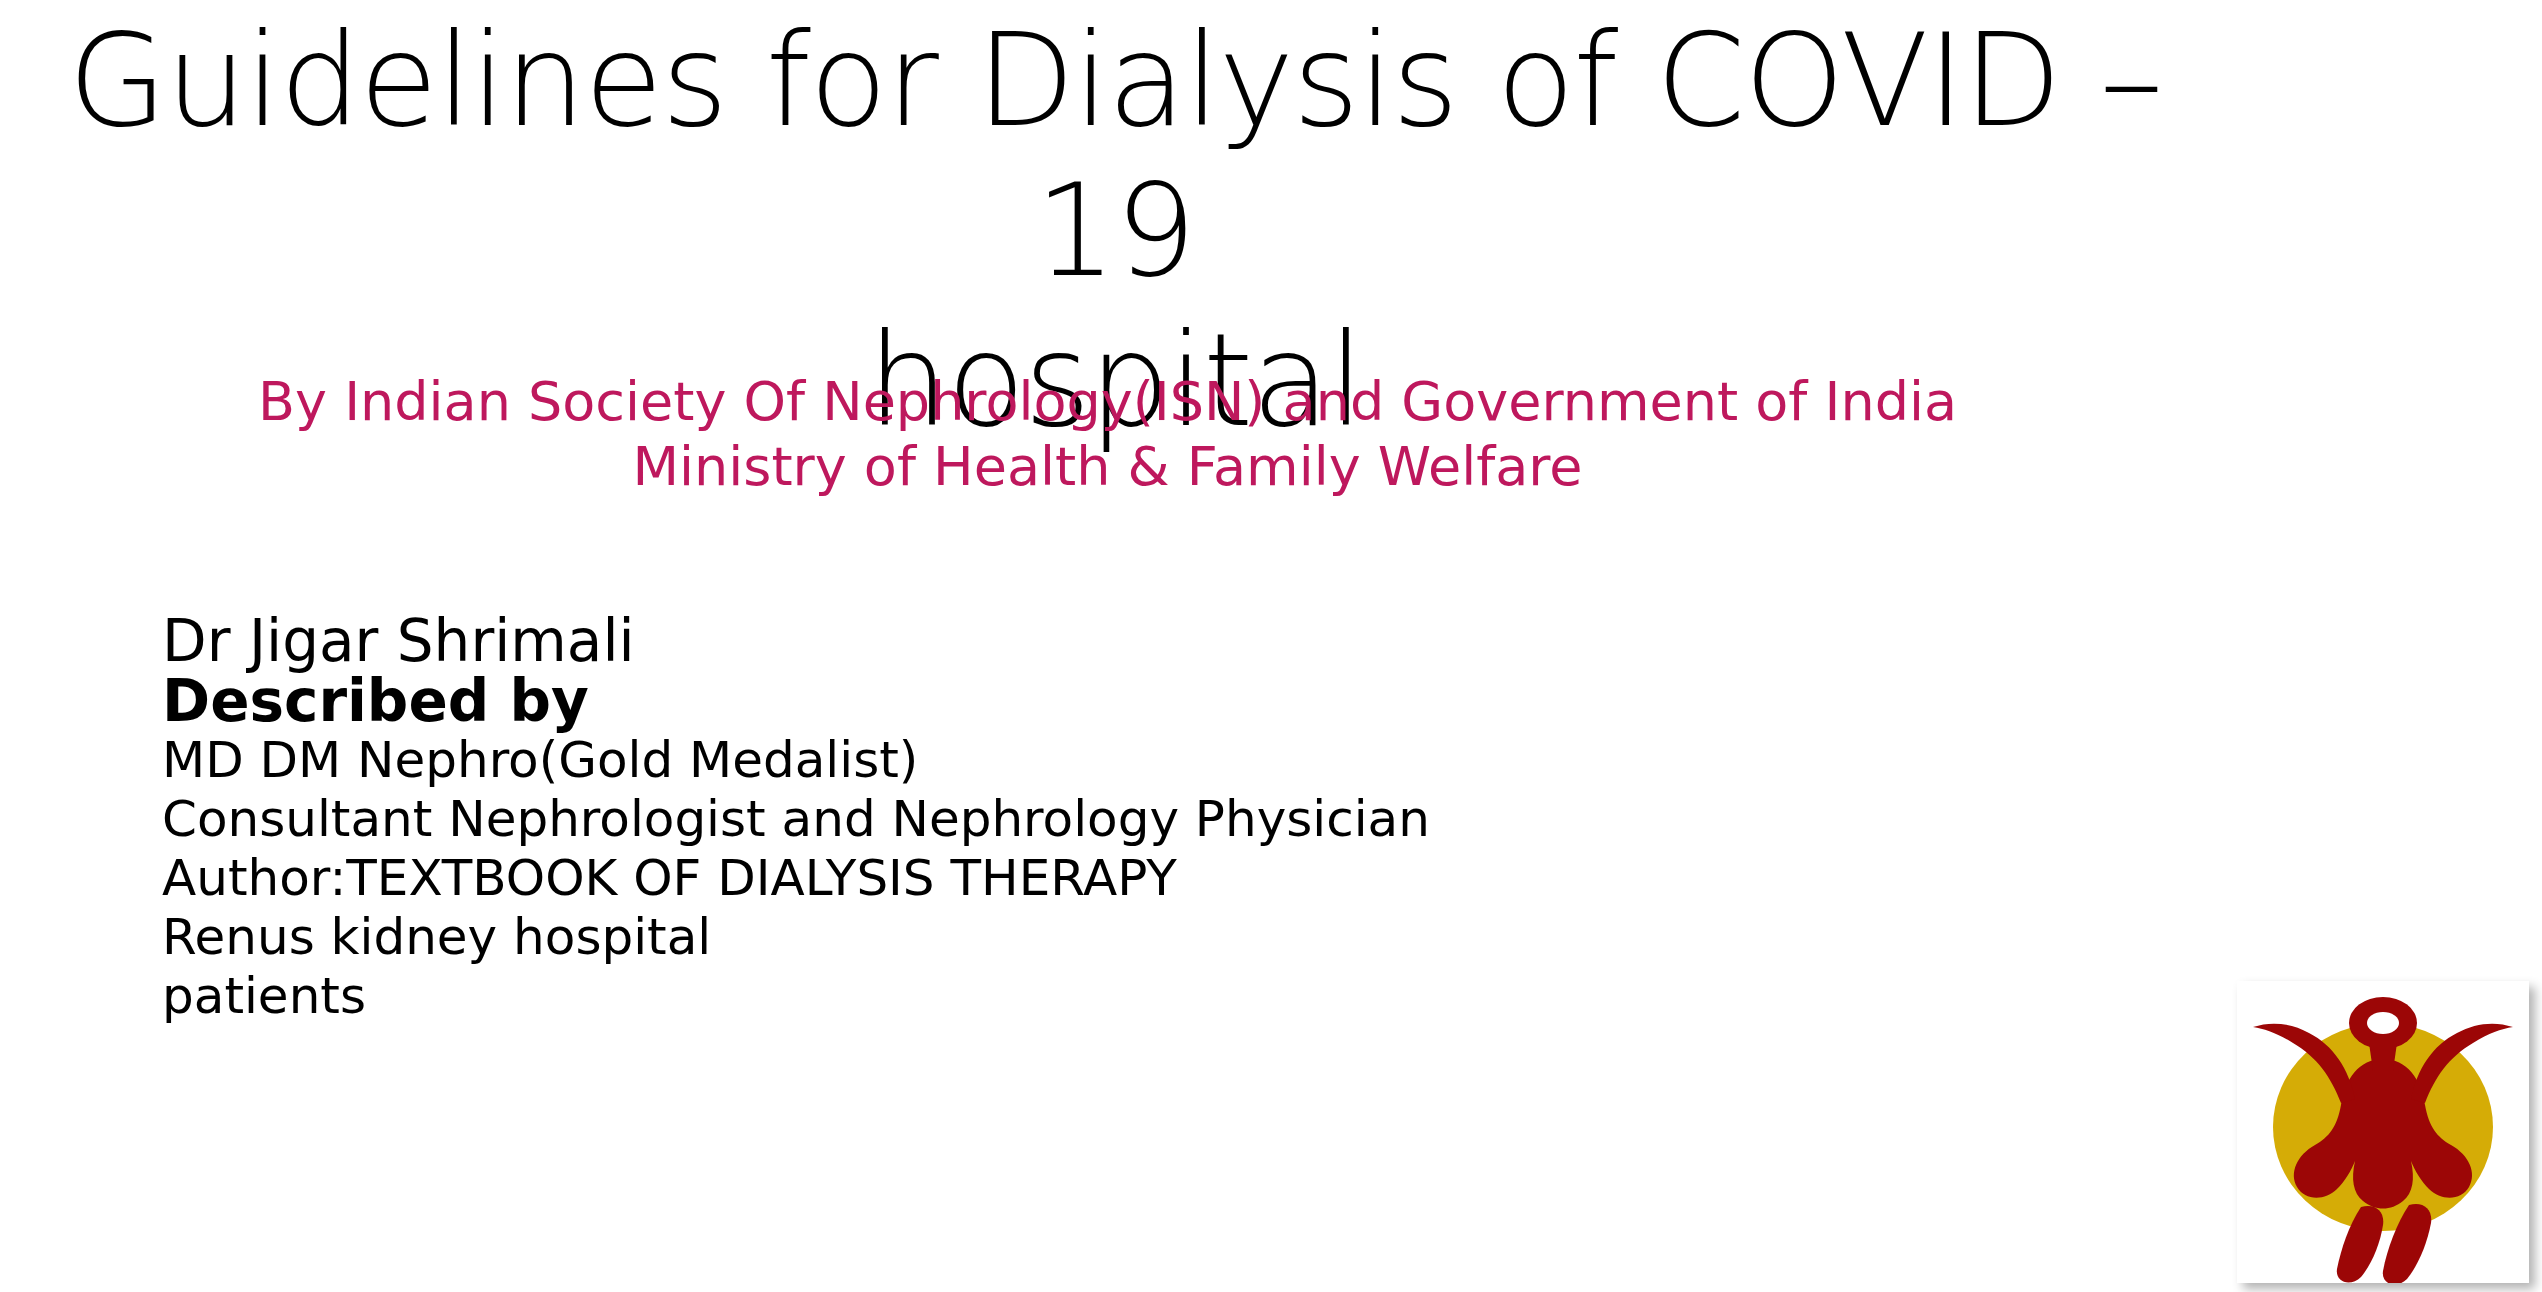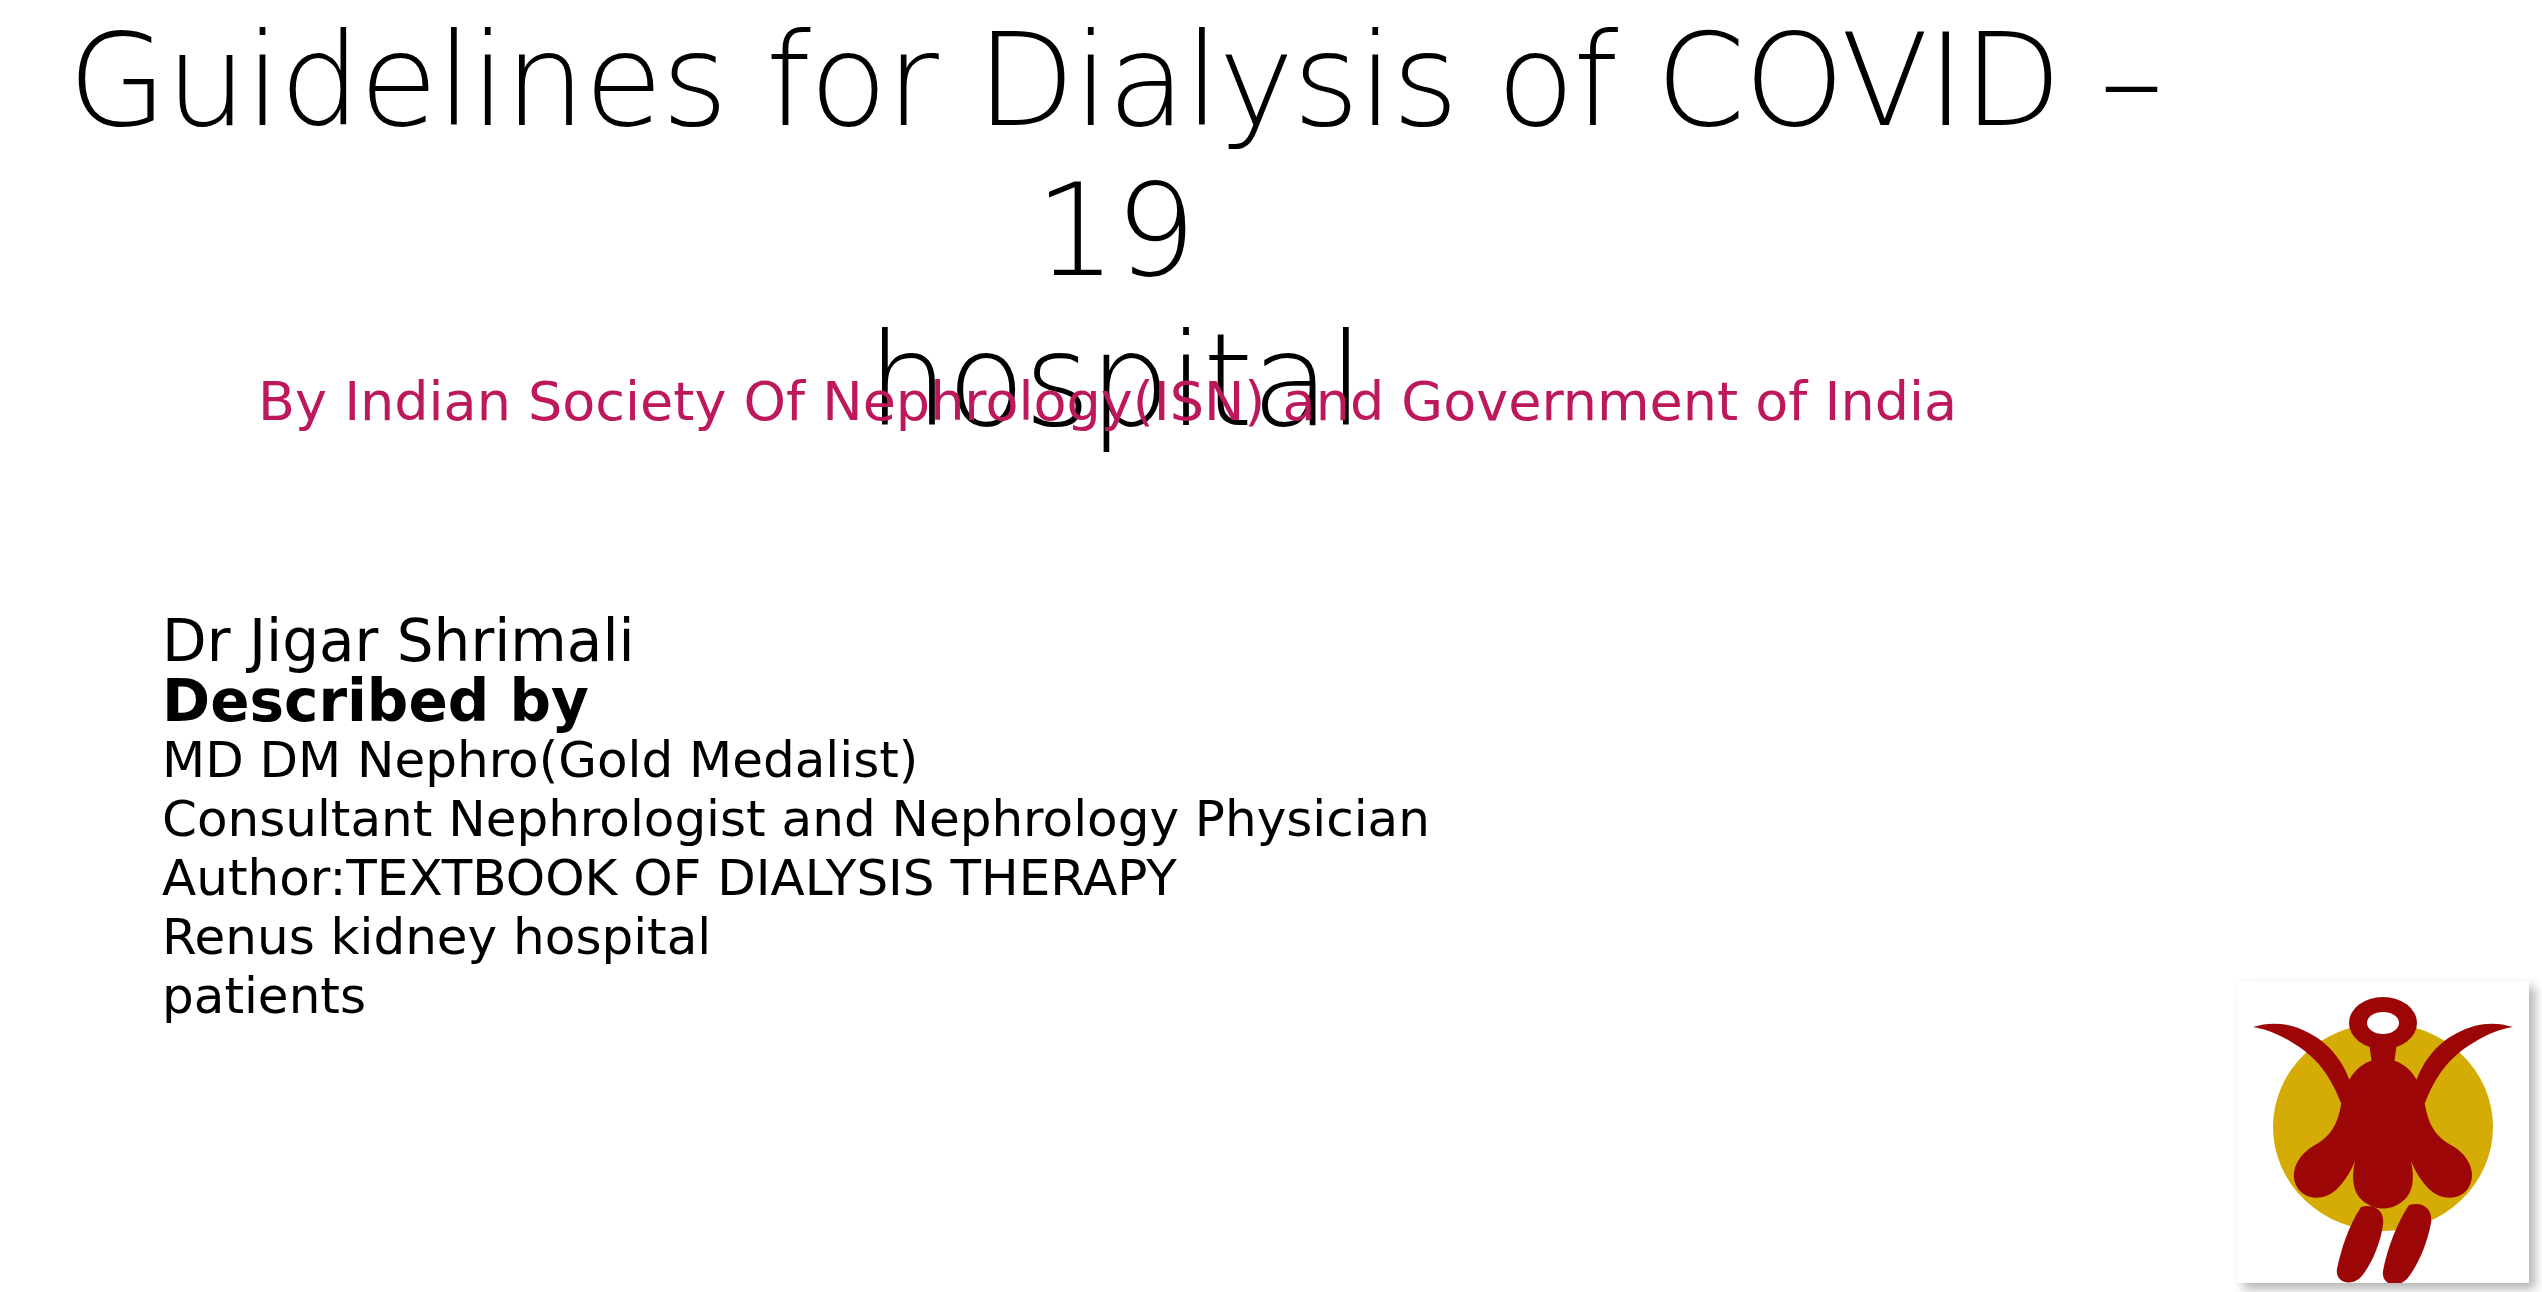--- a/index.html
+++ b/index.html
@@ -109,20 +109,21 @@
 
 <div class="slide">
 
   <div class="title-block">
     <span class="title-text">Guidelines for Dialysis of COVID – 19</span>
     <span class="title-text">hospital</span>
   </div>
 
   <div class="subtitle-block">
     <span class="subtitle-text">By Indian Society Of Nephrology(ISN) and Government of India</span>
+    <span class="subtitle-text">Ministry of Health &amp; Family Welfare</span>
   </div>
 
   <div class="body-block">
     <span class="body-line lg">Dr Jigar Shrimali</span>
     <span class="body-line lg bold">Described by</span>
     <span class="body-line sm">MD DM Nephro(Gold Medalist)</span>
     <span class="body-line sm">Consultant Nephrologist and Nephrology Physician</span>
     <span class="body-line sm">Author:TEXTBOOK OF DIALYSIS THERAPY</span>
     <span class="body-line sm">Renus kidney hospital</span>
     <span class="body-line sm">patients</span>

